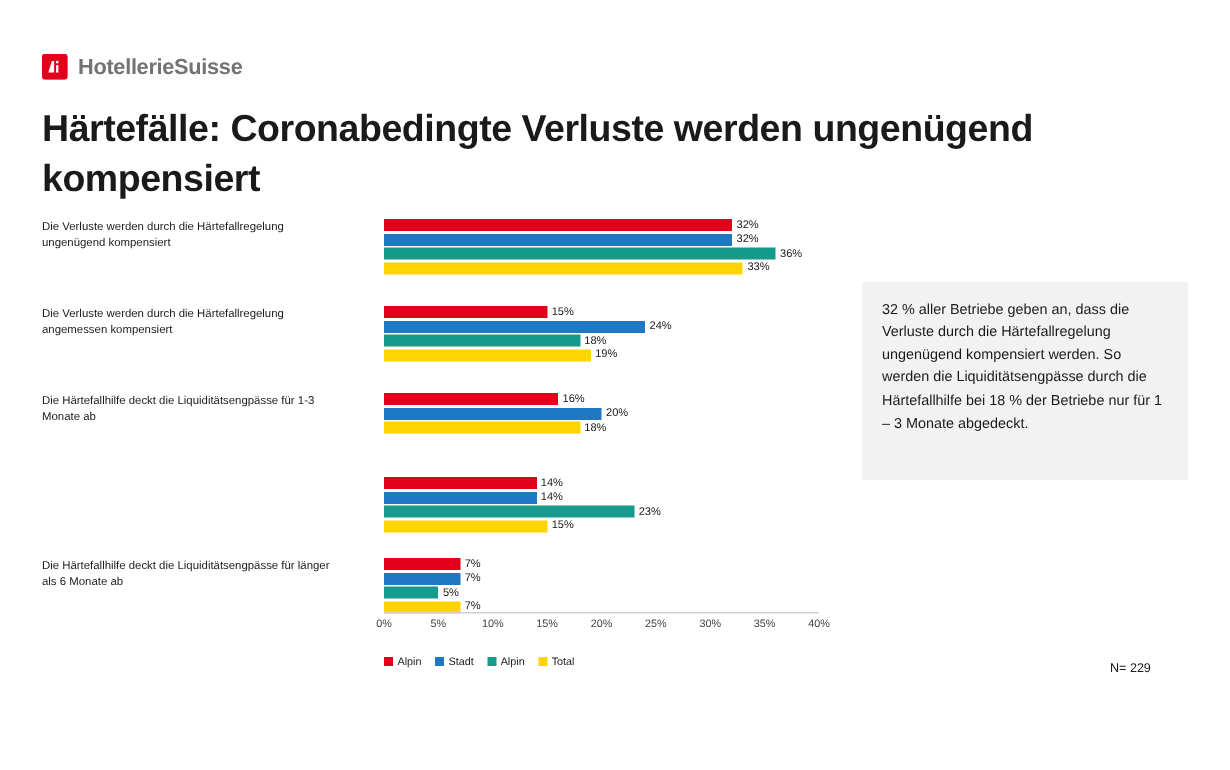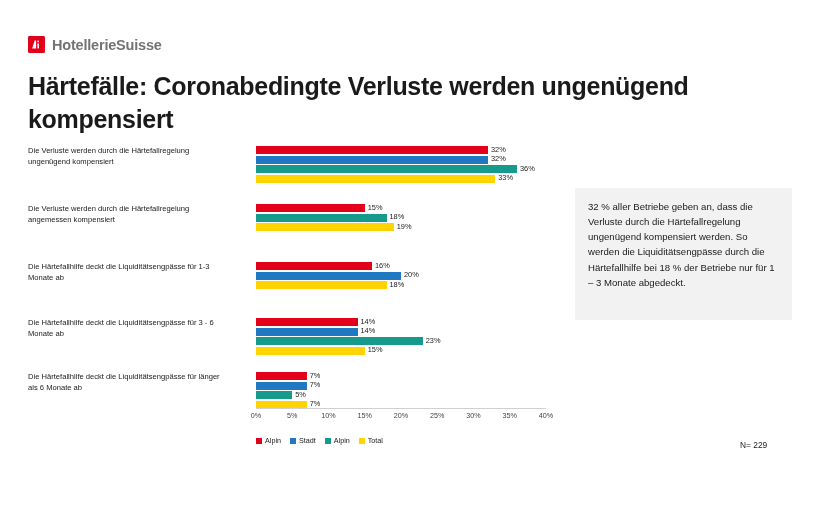--- a/index.html
+++ b/index.html
@@ -189,20 +189,24 @@
         </div>
       </div>
       <div class="cat-row" style="top: 64px; text-decoration: underline;">
         <div class="cat-label">Die Verluste werden durch die Härtefallregelung angemessen kompensiert</div>
         <div class="bars">
           <div class="bar-line">
             <div class="bar" style="width: 108.75px; background: rgb(226, 0, 26);"></div>
             <div class="bar-val" style="left: 111.75px;">15%</div>
           </div>
           <div class="bar-line">
+            <div class="bar" style="width: 174px; background: rgb(31, 120, 193);"></div>
+            <div class="bar-val" style="left: 177px;">24%</div>
+          </div>
+          <div class="bar-line">
             <div class="bar" style="width: 130.5px; background: rgb(21, 154, 140);"></div>
             <div class="bar-val" style="left: 133.5px;">18%</div>
           </div>
           <div class="bar-line">
             <div class="bar" style="width: 137.75px; background: rgb(255, 212, 0);"></div>
             <div class="bar-val" style="left: 140.75px;">19%</div>
           </div>
         </div>
       </div>
       <div class="cat-row" style="top: 122px;">
@@ -216,21 +220,20 @@
             <div class="bar" style="width: 145px; background: rgb(31, 120, 193);"></div>
             <div class="bar-val" style="left: 148px;">20%</div>
           </div>
           <div class="bar-line">
             <div class="bar" style="width: 130.5px; background: rgb(255, 212, 0);"></div>
             <div class="bar-val" style="left: 133.5px;">18%</div>
           </div>
         </div>
       </div>
       <div class="cat-row" style="top: 178px;">
-        <div class="cat-label">Die Härtefallhilfe deckt die Liquiditätsengpässe für 3 - 6 Monate ab</div>
         <div class="bars">
           <div class="bar-line">
             <div class="bar" style="width: 101.5px; background: rgb(226, 0, 26);"></div>
             <div class="bar-val" style="left: 104.5px;">14%</div>
           </div>
           <div class="bar-line">
             <div class="bar" style="width: 101.5px; background: rgb(31, 120, 193);"></div>
             <div class="bar-val" style="left: 104.5px;">14%</div>
           </div>
           <div class="bar-line">

